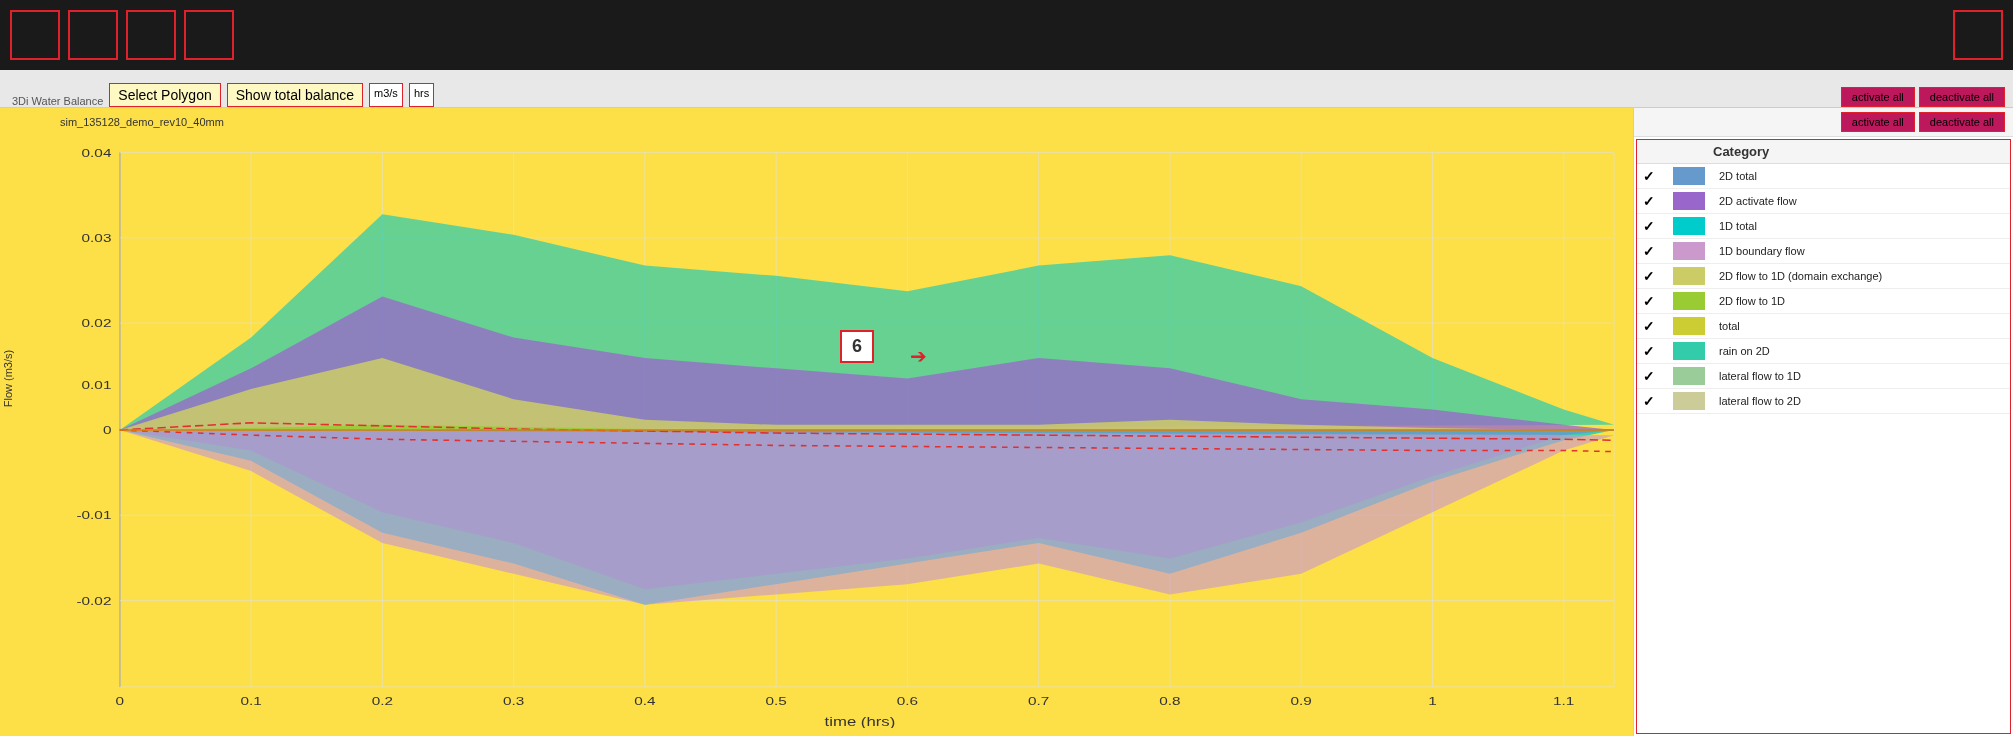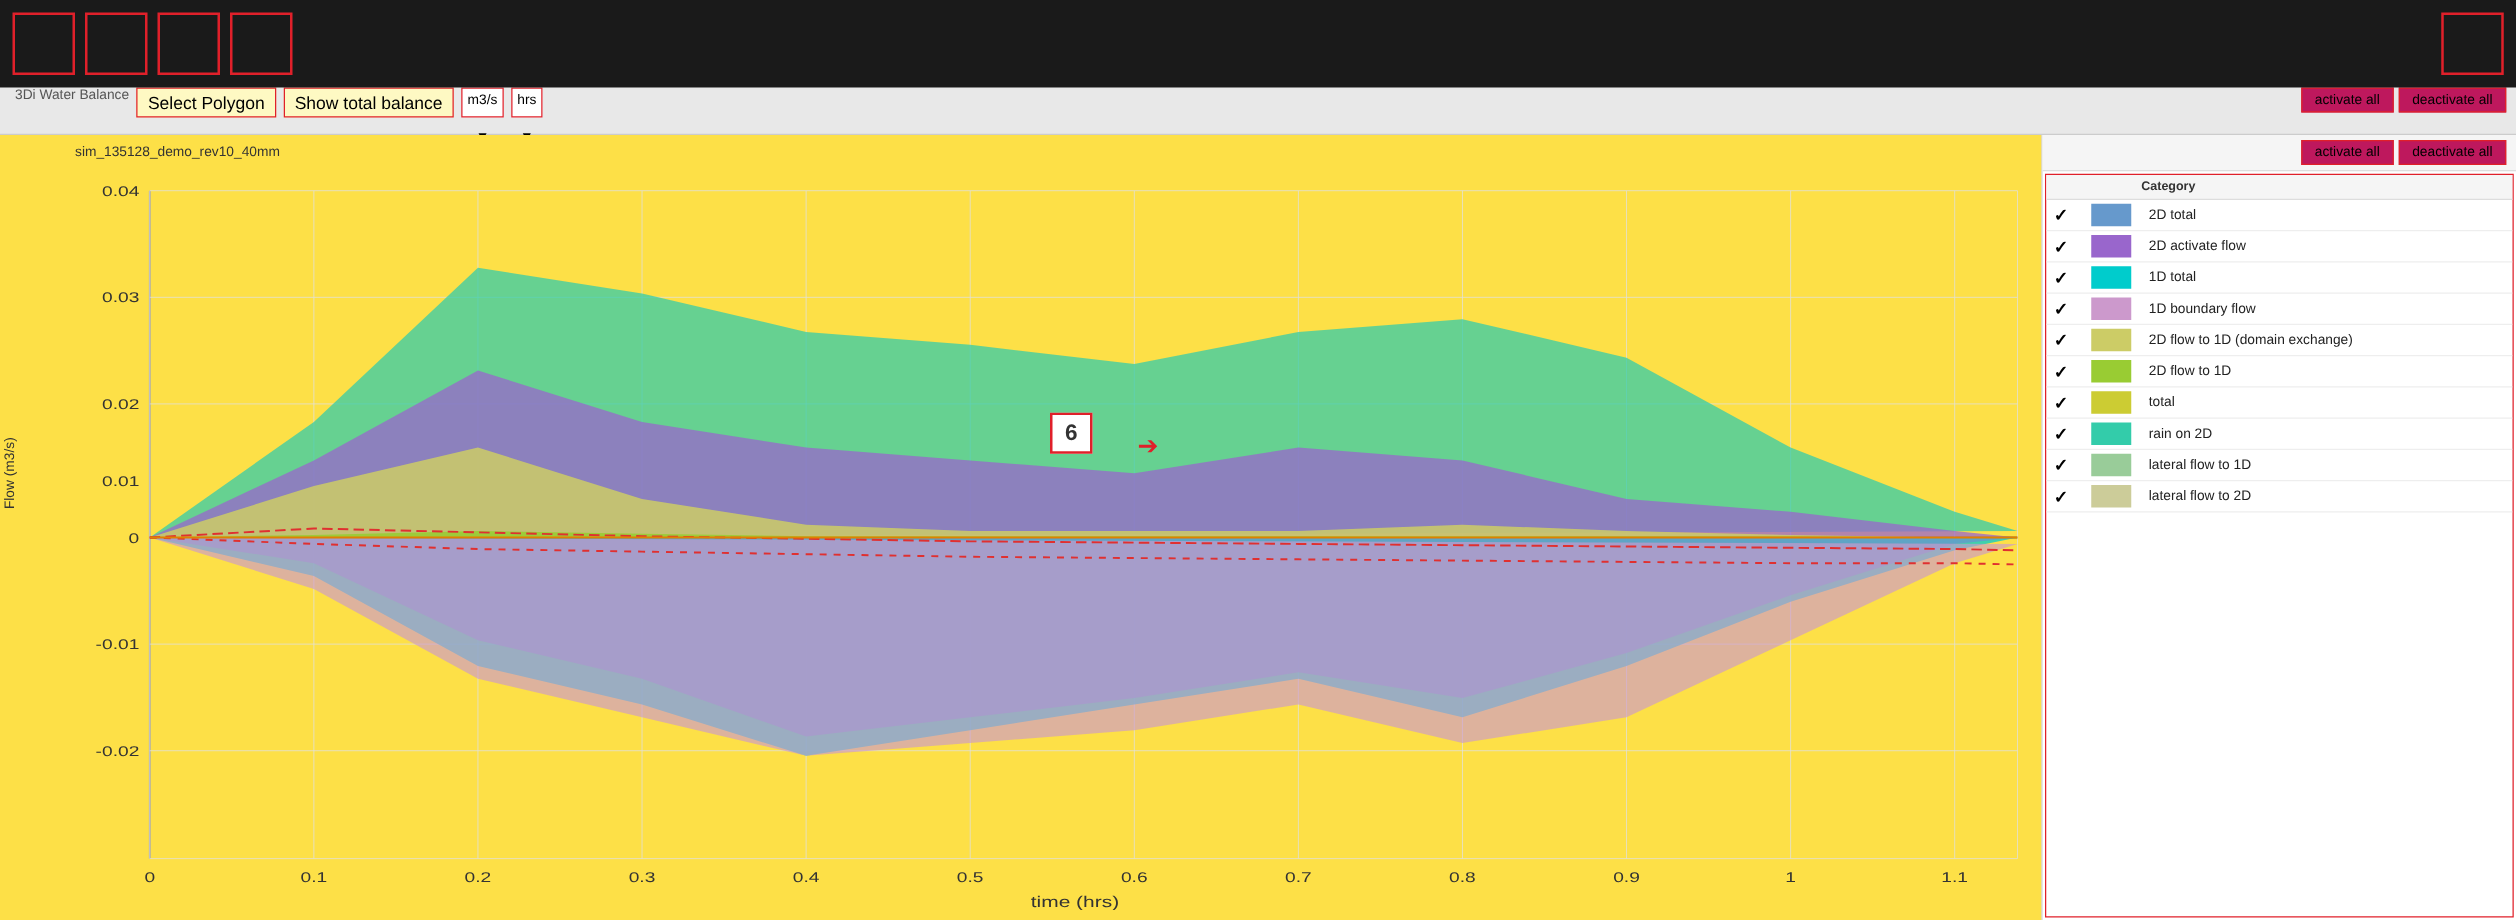--- a/index.html
+++ b/index.html
@@ -33,21 +33,21 @@
       border: 2.5px solid #e0202a;
       background: transparent;
       cursor: pointer;
     }
 
     
     .sub-toolbar {
       background: #e8e8e8;
       height: 38px;
       display: flex;
-      align-items: flex-start;
+      align-items: flex-end;
       padding: 0 8px;
       gap: 6px;
       border-bottom: 1px solid #ccc;
     }
     .sub-toolbar-title {
       color: #555;
       font-size: 11px;
       margin-left: 4px;
     }
     .btn-control {
@@ -149,21 +149,21 @@
       border: 1.5px solid #e0202a;
       margin: 2px;
     }
     .category-header {
       display: grid;
       grid-template-columns: 30px 40px 1fr;
       background: #f5f5f5;
       border-bottom: 1px solid #ddd;
       padding: 4px 6px;
       font-weight: bold;
-      font-size: 10px;
+      font-size: 13px;
       color: #333;
     }
     .category-row {
       display: grid;
       grid-template-columns: 30px 40px 1fr;
       border-bottom: 1px solid #eee;
       padding: 3px 6px;
       align-items: center;
       font-size: 11px;
     }

